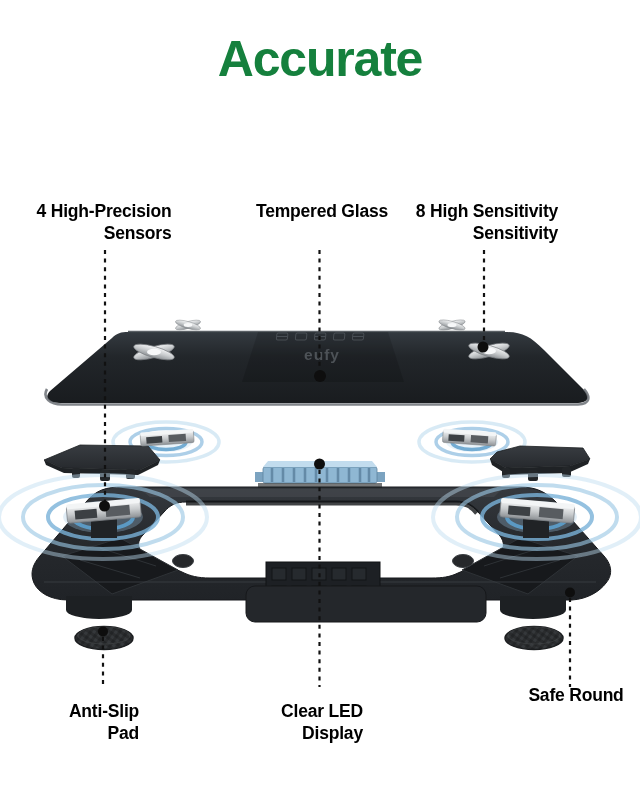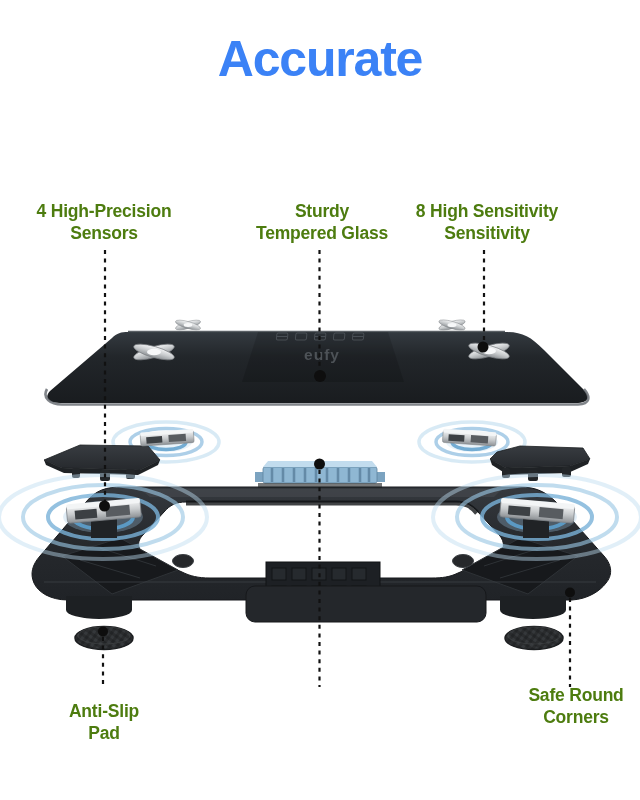--- a/index.html
+++ b/index.html
@@ -2,59 +2,61 @@
 <html><head>
 <meta charset="utf-8">
 <style>
   html,body{margin:0;padding:0;background:#ffffff;}
   #canvas{
     position:relative;width:640px;height:800px;background:#ffffff;overflow:hidden;
     font-family:"Liberation Sans", sans-serif;
   }
   .title{
     position:absolute;left:0;top:30px;width:640px;text-align:center;
-    font-weight:bold;font-size:50px;line-height:58px;letter-spacing:-1.2px;color:#3b82f6;
+    font-weight:bold;font-size:50px;line-height:58px;letter-spacing:-1.2px;color:#15803d;
   }
   .callout{
-    position:absolute;transform:translateX(-50%);text-align:center;
-    font-weight:bold;font-size:17.5px;line-height:22px;letter-spacing:-0.2px;color:#4d7c0f;
+    position:absolute;transform:translateX(-50%);text-align:right;
+    font-weight:bold;font-size:17.5px;line-height:22px;letter-spacing:-0.2px;color:#000000;
     white-space:nowrap;
   }
   .callout span{display:block;}
   svg{position:absolute;left:0;top:0;}
 </style>
 </head>
 <body>
 
 <div id="canvas">
 
   <div class="title">
     <div>Accurate</div>
   </div>
 
   <div class="callout" style="left:104px;top:200px">
     <span>4 High-Precision</span>
     <span>Sensors</span>
   </div>
   <div class="callout" style="left:322px;top:200px">
-    <span>Sturdy</span>
     <span>Tempered Glass</span>
   </div>
   <div class="callout" style="left:487px;top:200px">
     <span>8 High Sensitivity</span>
     <span>Sensitivity</span>
   </div>
 
   <div class="callout" style="left:104px;top:700px">
     <span>Anti-Slip</span>
     <span>Pad</span>
   </div>
+  <div class="callout" style="left:322px;top:700px">
+    <span>Clear LED</span>
+    <span>Display</span>
+  </div>
   <div class="callout" style="left:576px;top:684px">
     <span>Safe Round</span>
-    <span>Corners</span>
   </div>
 
   <svg width="640" height="800" viewBox="0 0 640 800">
     <defs>
       <linearGradient id="gGlass" x1="0" y1="0" x2="0" y2="1">
         <stop offset="0" stop-color="#343a40"></stop>
         <stop offset="0.35" stop-color="#22262a"></stop>
         <stop offset="1" stop-color="#191c1f"></stop>
       </linearGradient>
       <linearGradient id="gFrame" x1="0" y1="0" x2="0" y2="1">

